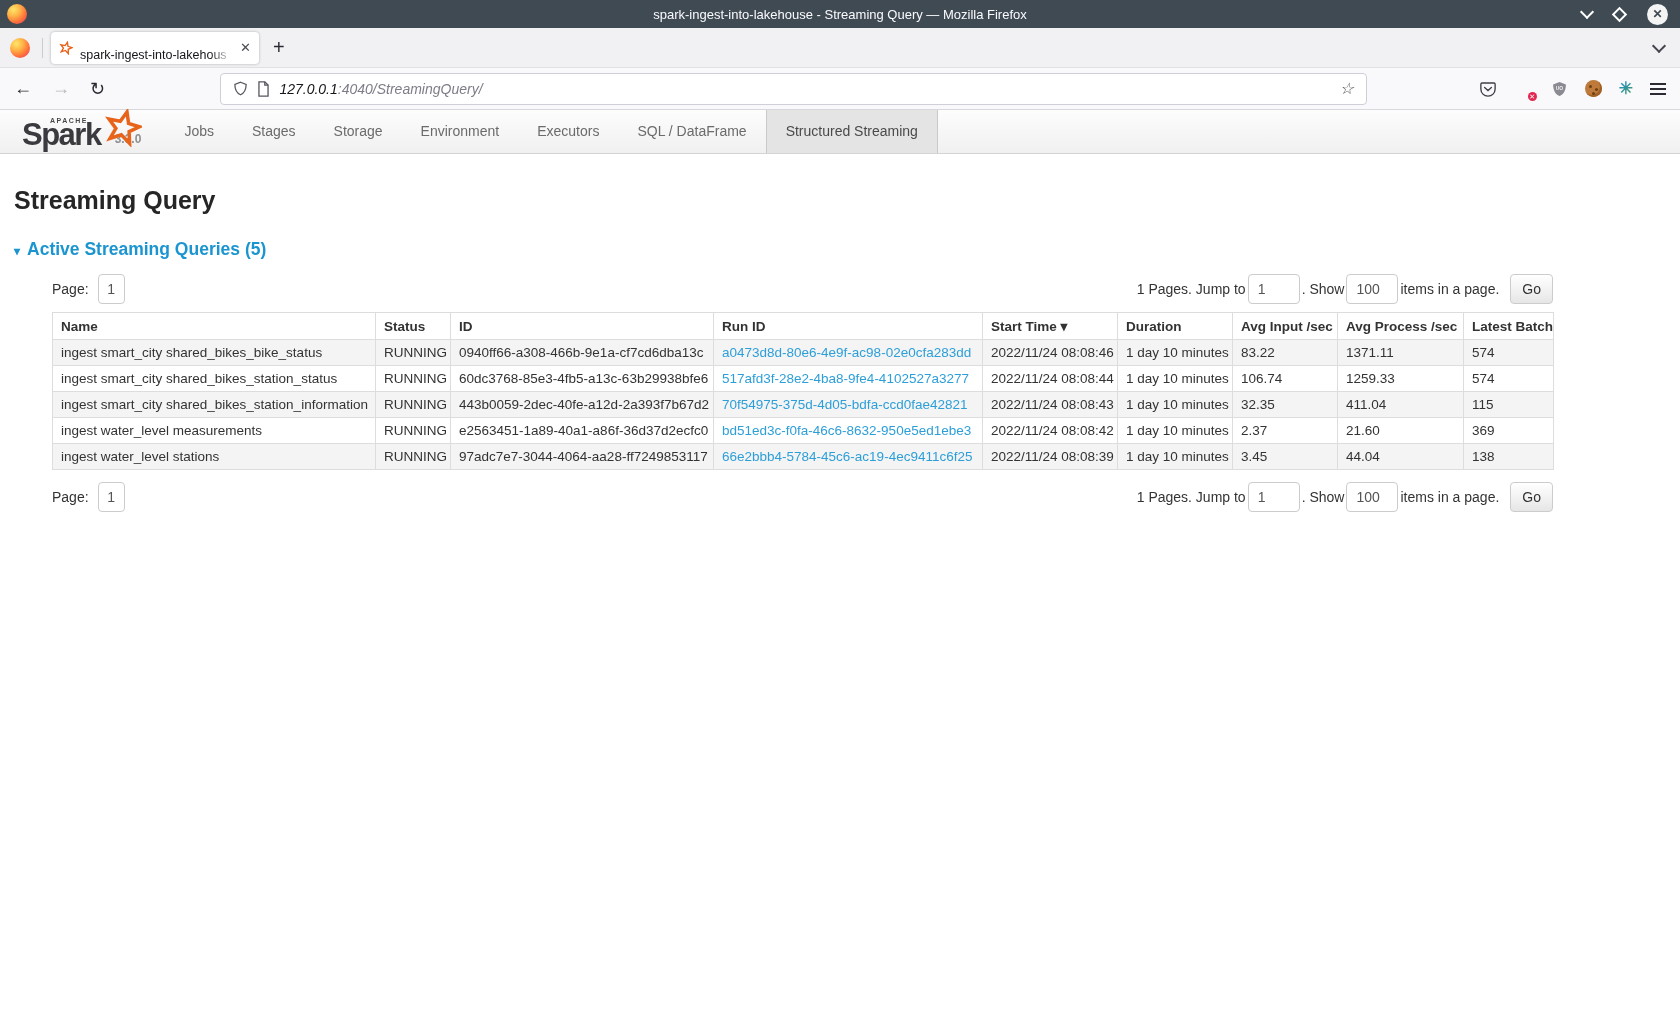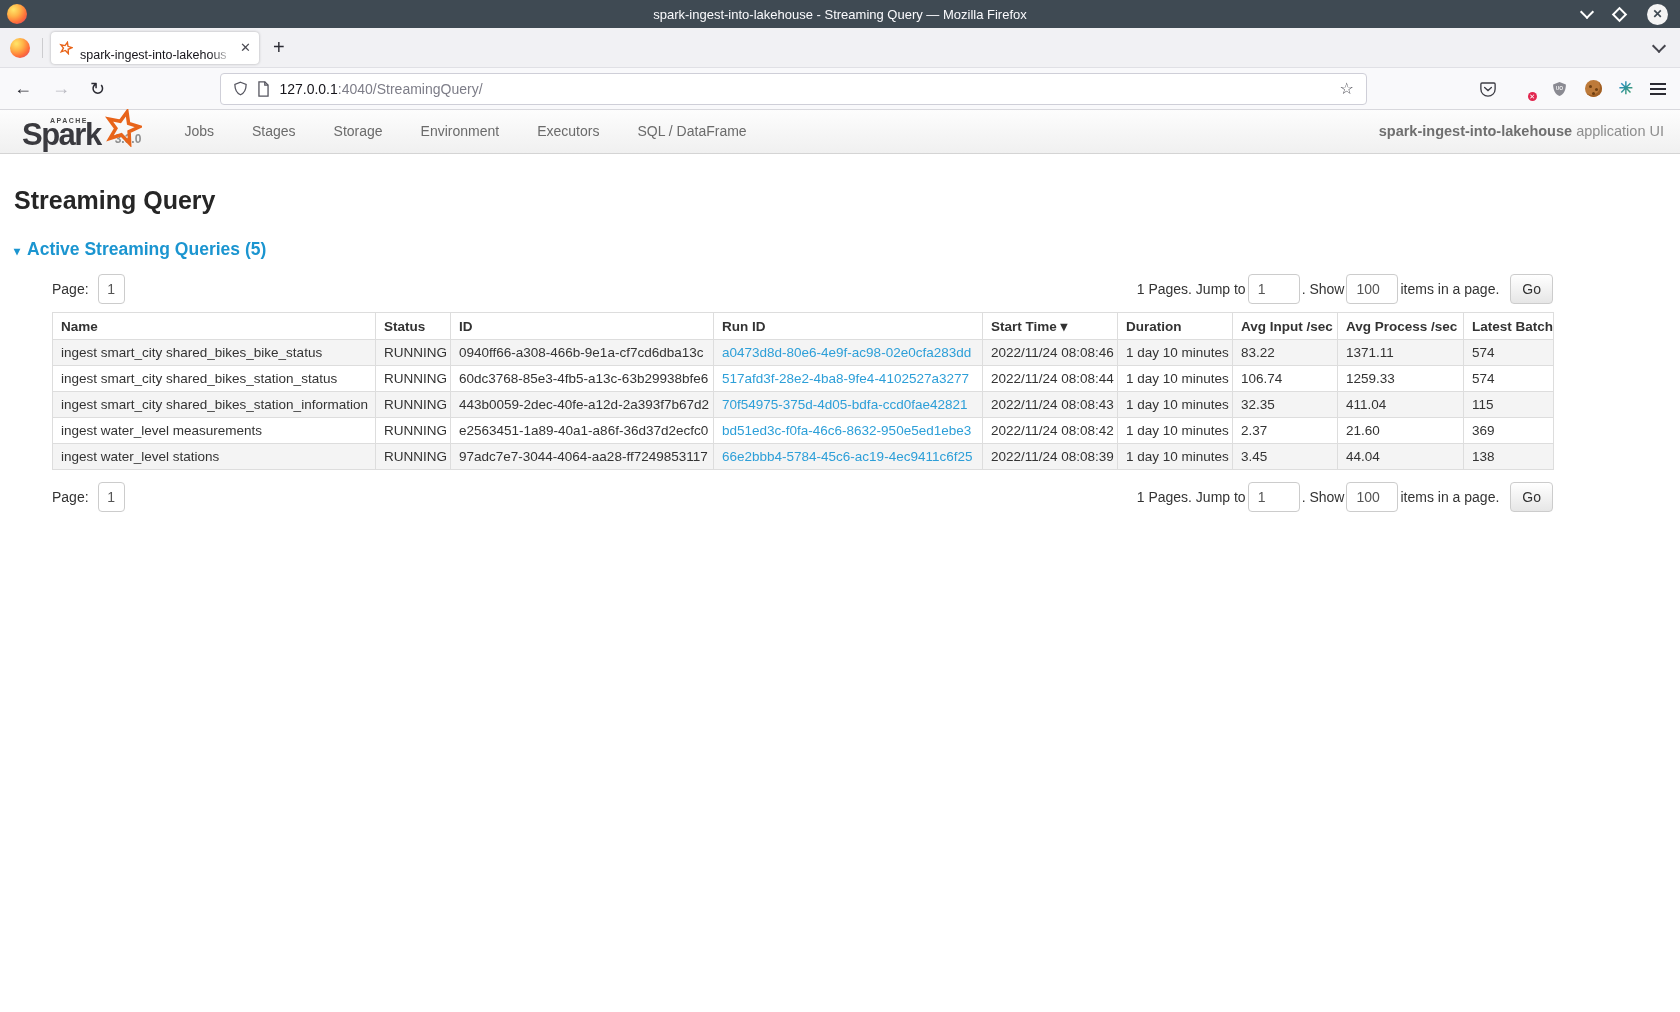--- a/index.html
+++ b/index.html
@@ -35,21 +35,21 @@
                  border-left:2px solid #45454d; border-bottom:2px solid #45454d;
                  transform:rotate(-45deg); margin-top:-4px; }
 
   
   .toolbar { height:42px; background:#f9f9fb; border-bottom:1px solid #d8d8dd;
              display:flex; align-items:center; padding:0 14px; }
   .nav-glyph { font-size:18px; color:#2b2b33; margin-right:20px; }
   .nav-glyph.disabled { color:#b9b9c1; }
   .tb-spacer { width:98px; }
   .urlbar { width:1178px; height:32px; background:#fff; border:1px solid #cfcfd8;
-            border-radius:4px; display:flex; align-items:center; padding:0 12px; gap:9px; }
+            border-radius:4px; display:flex; align-items:center; padding:0 12px; gap:9px;font-style:italic; }
   .url-text { font-size:14px; color:#15141a; }
   .url-text .path { color:#7d7d88; }
   .url-star { margin-left:auto; font-size:16px; color:#4a4a52; }
   .ext-area { display:flex; align-items:center; gap:17px; margin-left:112px; }
   .icon-svg { display:block; }
   .profile-wrap { position:relative; width:20px; height:20px; }
   .profile-circle { width:20px; height:20px; border-radius:50%; background:#8d8d96; position:relative; overflow:hidden; }
   .profile-badge { position:absolute; right:-3px; bottom:-2px; width:9px; height:9px; border-radius:50%;
                    background:#e22850; color:#fff; font-size:7px; line-height:9px; text-align:center; }
   .cookie { width:17px; height:17px; border-radius:50%; background:#bd7a3a;
@@ -176,22 +176,22 @@
     </svg>
   </div>
   <span class="version-txt">3.3.0</span>
   <div class="nav-items" id="spark-nav-items">
       <div class="nav-item">Jobs</div>
       <div class="nav-item">Stages</div>
       <div class="nav-item">Storage</div>
       <div class="nav-item">Environment</div>
       <div class="nav-item">Executors</div>
       <div class="nav-item">SQL / DataFrame</div>
+      <div class="nav-item active">Structured Streaming</div>
     </div>
-  <span class="app-ui"><b>spark-ingest-into-lakehouse</b><span> application UI</span></span>
 </div>
 
 <div class="content">
   <div class="page-title">Streaming Query</div>
 
   <div class="section-head">
     <span class="arrow">▾</span>
     <span>Active Streaming Queries (5)</span>
   </div>
 

